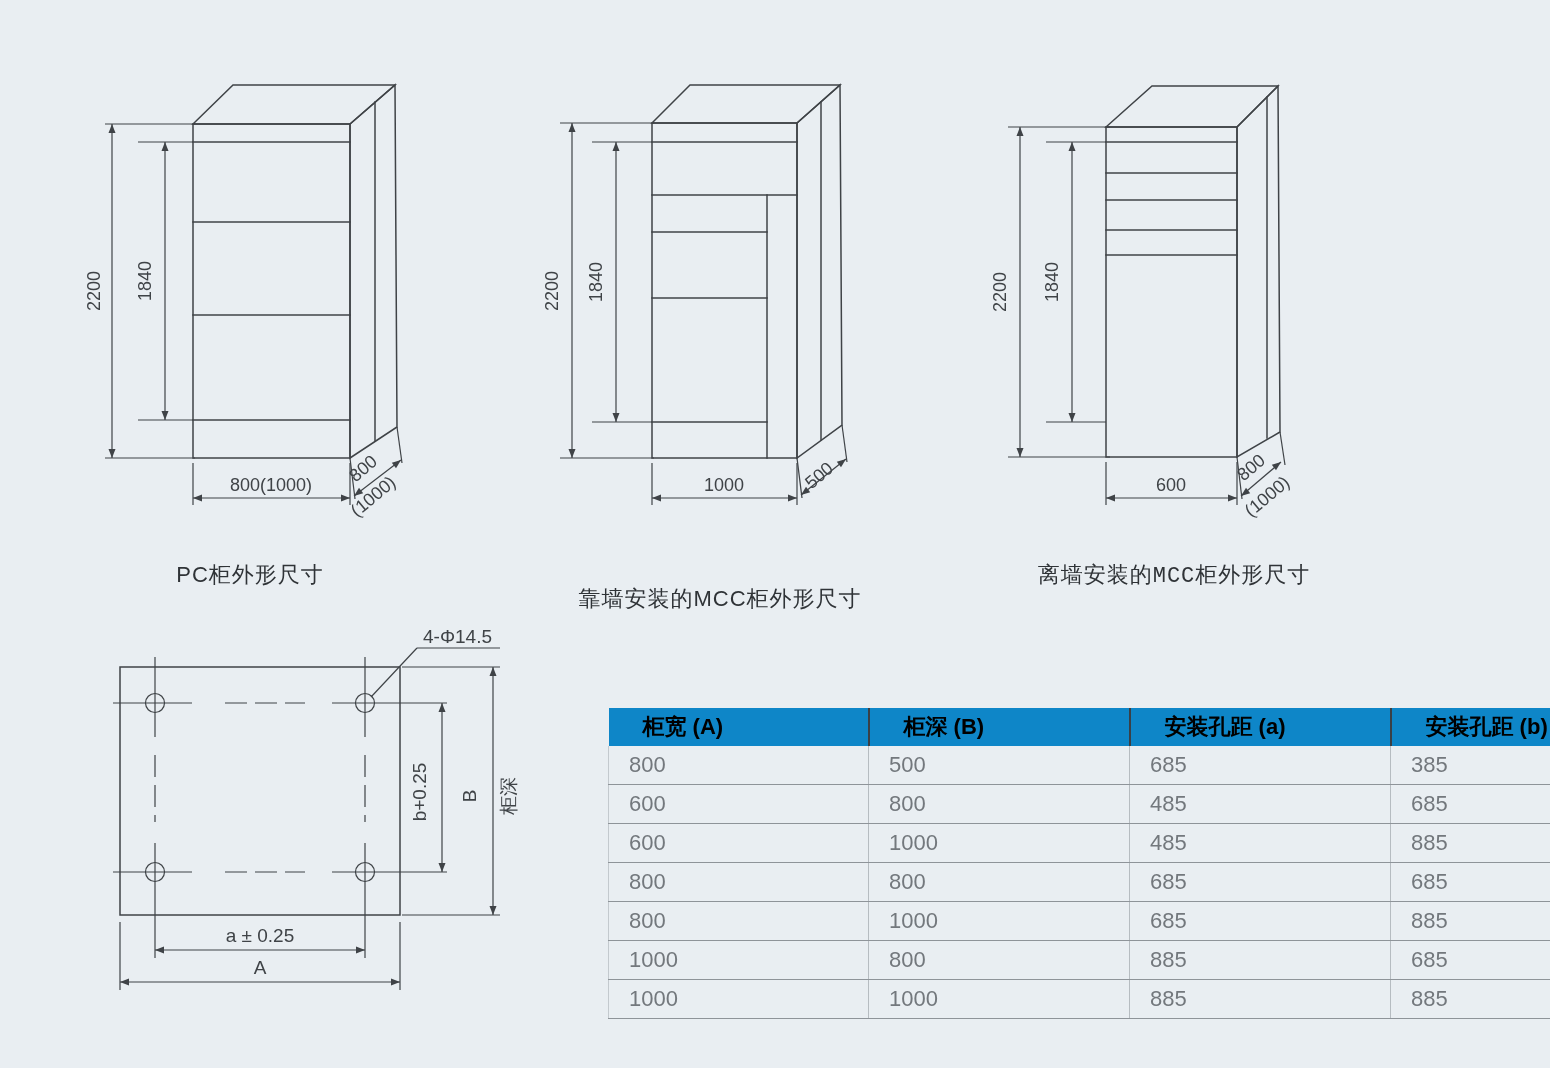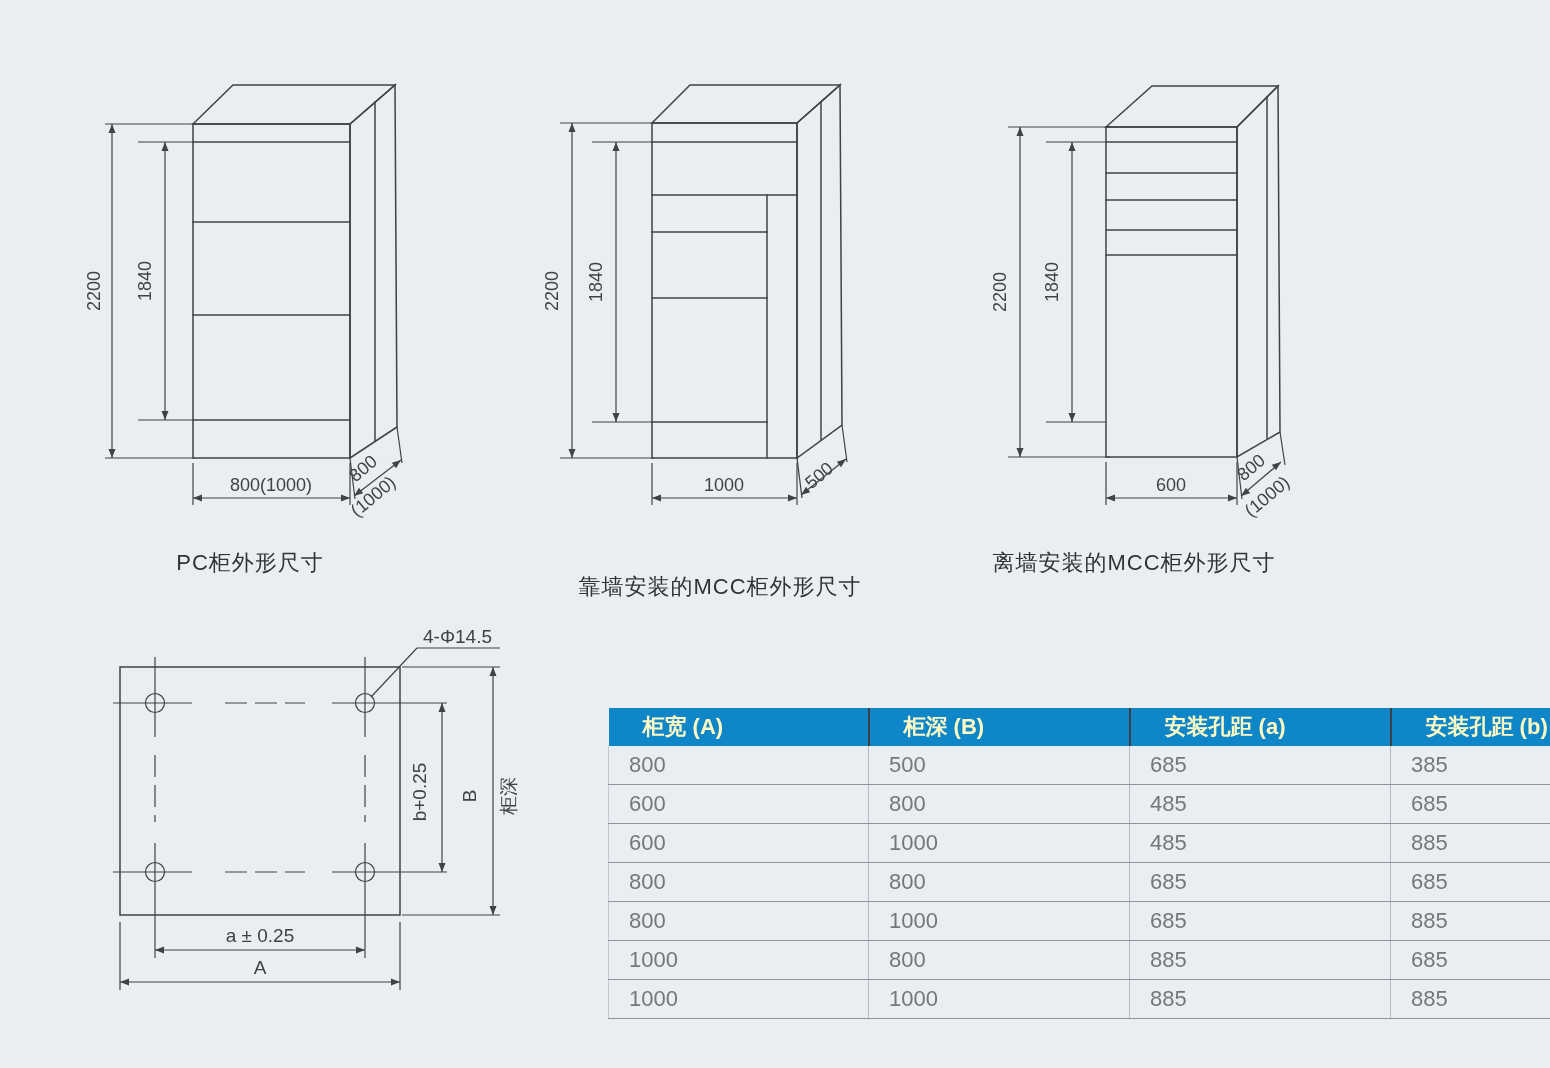--- a/index.html
+++ b/index.html
@@ -10,25 +10,25 @@
     color:#33373b;overflow:hidden;
   }
   .abs{position:absolute;}
   svg{display:block;}
   .ln{stroke:#3f4347;stroke-width:1.5;fill:none;stroke-linecap:square;}
   .thin{stroke:#3f4347;stroke-width:1.2;fill:none;}
   .dash{stroke:#3f4347;stroke-width:1.2;fill:none;stroke-dasharray:22 8;}
   .ar{fill:#3f4347;stroke:none;}
   text.dim{font-family:"Liberation Sans","DejaVu Sans",sans-serif;font-size:18px;fill:#3f4347;}
   text.mdim{font-family:"Liberation Sans","DejaVu Sans",sans-serif;font-size:19px;fill:#3f4347;}
-  .caption{font-size:22px;color:#2f3337;text-align:center;letter-spacing:1px;}
+  .caption{font-size:22px;color:#2f3337;text-align:center;letter-spacing:1px;margin-top:12px;}
 
   .spec-table{border-collapse:collapse;table-layout:fixed;width:900px;}
   .spec-table th{
-    width:225px;height:38px;background:#0e86c8;color:#fef9c3;
+    width:225px;height:38px;background:#0e86c8;color:#000000;
     font-size:22px;font-weight:bold;text-align:left;padding:0 0 0 34px;
     border-right:2px solid #3a4046;
   }
   .spec-table th:last-child{border-right:none;}
   .spec-table td{
     height:38px;font-size:22px;color:#73787d;text-align:left;padding:0 0 0 20px;
     border-bottom:1.5px solid #8e9499;
     border-right:1px solid #b6bcc1;
   }
   .spec-table td:first-child{border-left:1px solid #c3c9ce;}
@@ -154,21 +154,21 @@
   <text class="dim" x="191" y="431" text-anchor="middle">600</text>
 
   <line class="thin" x1="257" y1="397" x2="262" y2="439"></line>
   <line class="thin" x1="300" y1="372" x2="305" y2="405"></line>
   <line class="thin" x1="261" y1="436" x2="301" y2="402"></line>
   <path class="ar" d="M261,436 L270.2,433.3 L266,427.7 Z"></path>
   <path class="ar" d="M301,402 L296,410.3 L291.8,404.7 Z"></path>
   <text class="dim" x="275" y="412" text-anchor="middle" transform="rotate(-40 275 412)">800</text>
   <text class="dim" x="291" y="441" text-anchor="middle" transform="rotate(-40 291 441)">(1000)</text>
 </svg>
-<div class="abs caption" style="left:944px;top:548px;width:380px;">离墙安装的MCC柜外形尺寸</div>
+<div class="abs caption" style="left:984px;top:548px;width:380px;font-family:Liberation Mono, monospace;">离墙安装的MCC柜外形尺寸</div>
 
 <svg class="abs" style="left:80px;top:600px;" width="470" height="410">
   <rect class="ln" x="40" y="67" width="280" height="248"></rect>
 
   <circle class="thin" cx="75" cy="103" r="9.5"></circle>
   <circle class="thin" cx="285" cy="103" r="9.5"></circle>
   <circle class="thin" cx="75" cy="272" r="9.5"></circle>
   <circle class="thin" cx="285" cy="272" r="9.5"></circle>
 
   <line class="thin" x1="33" y1="103" x2="112" y2="103"></line>

